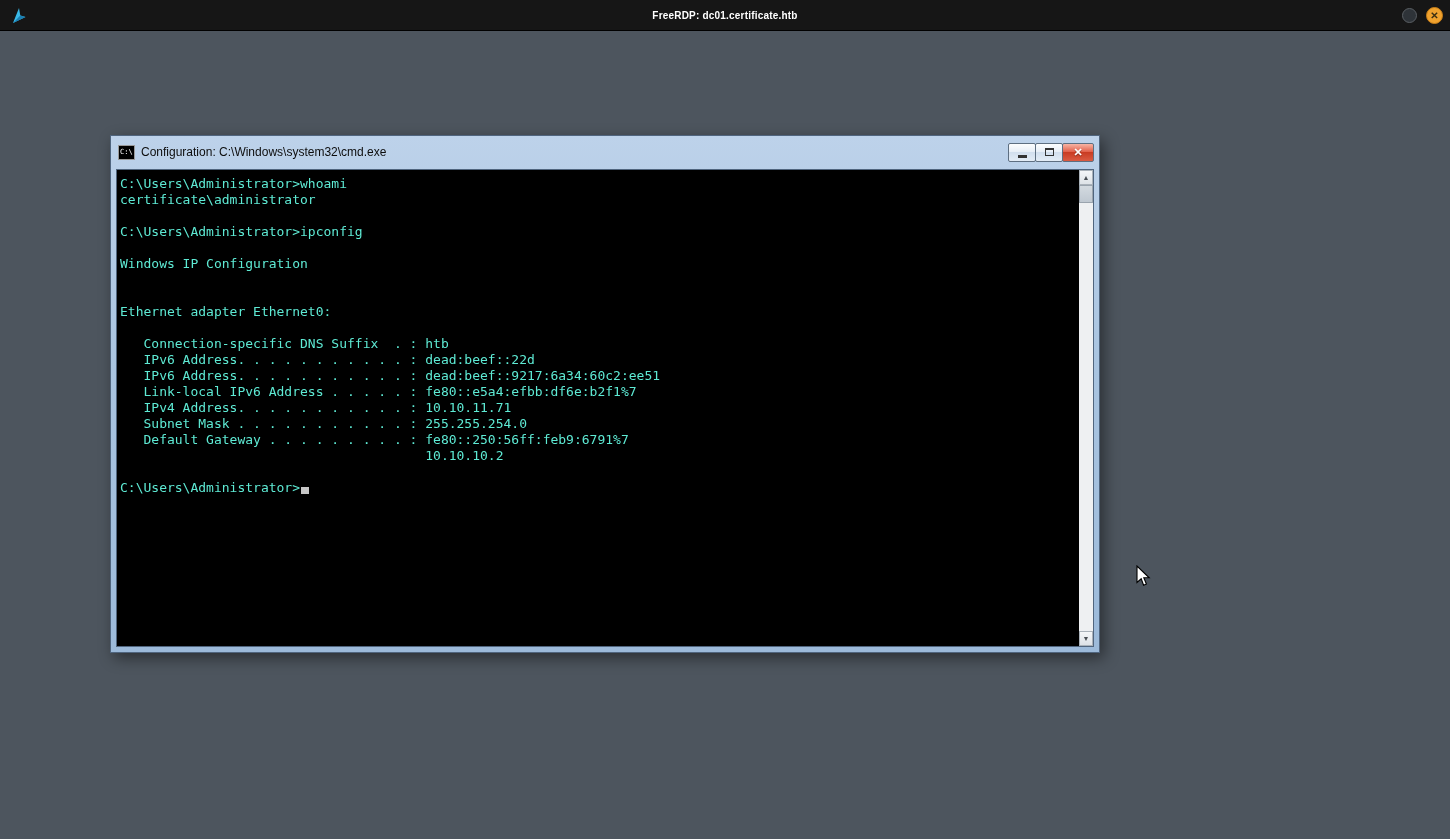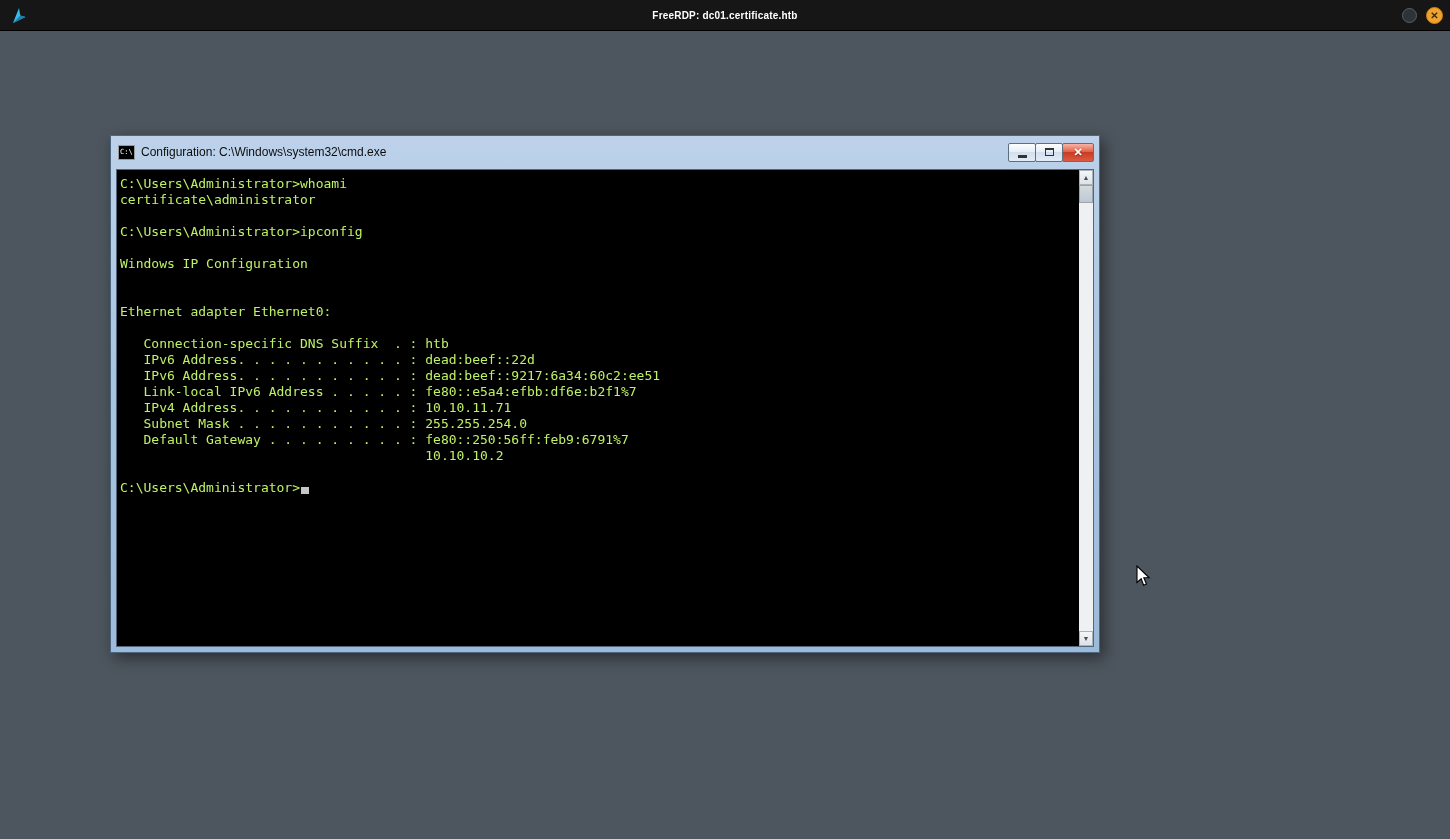--- a/index.html
+++ b/index.html
@@ -87,21 +87,21 @@
     display: flex;
     border: 1px solid #50657e;
     background: #000;
   }
   .terminal {
     flex: 1; margin: 0;
     background: #000;
     padding: 6px 2px 2px 3px;
     font-family: "DejaVu Sans Mono", "Liberation Mono", monospace;
     font-size: 13px; line-height: 16px;
-    color: #bef264;
+    color: #5eead4;
     white-space: pre; overflow: hidden;
   }
   .term-cursor {
     display: inline-block;
     width: 8px; height: 7px;
     background: #c7c7c7;
     vertical-align: -2px;
     margin-left: 1px;
   }
 

